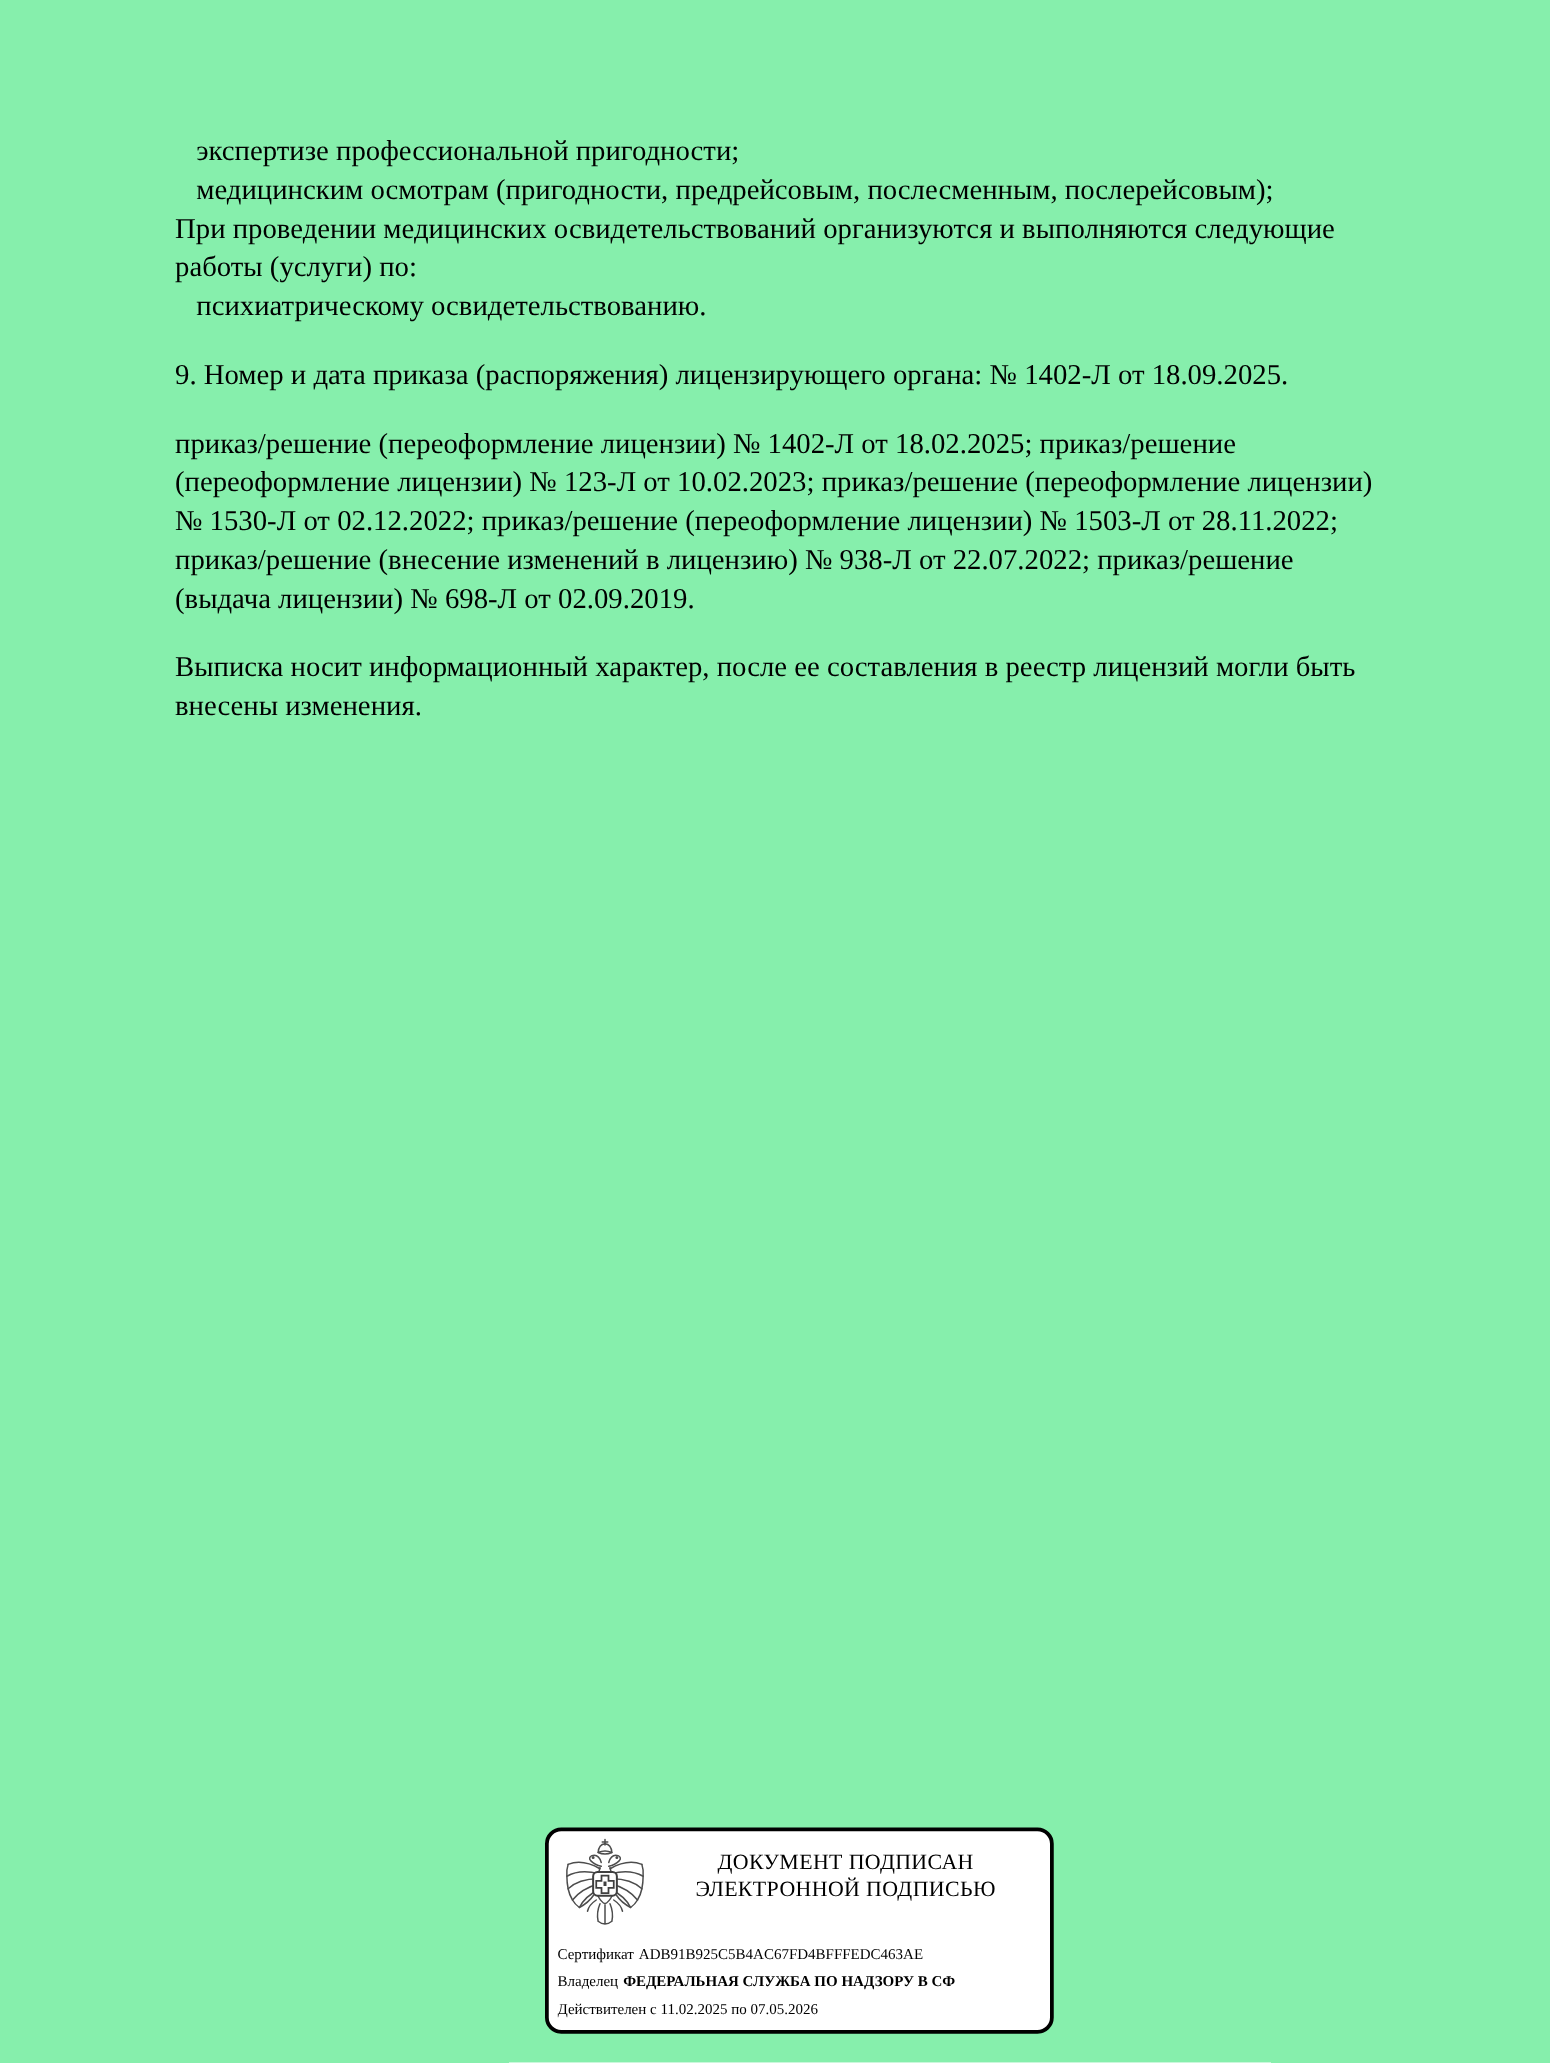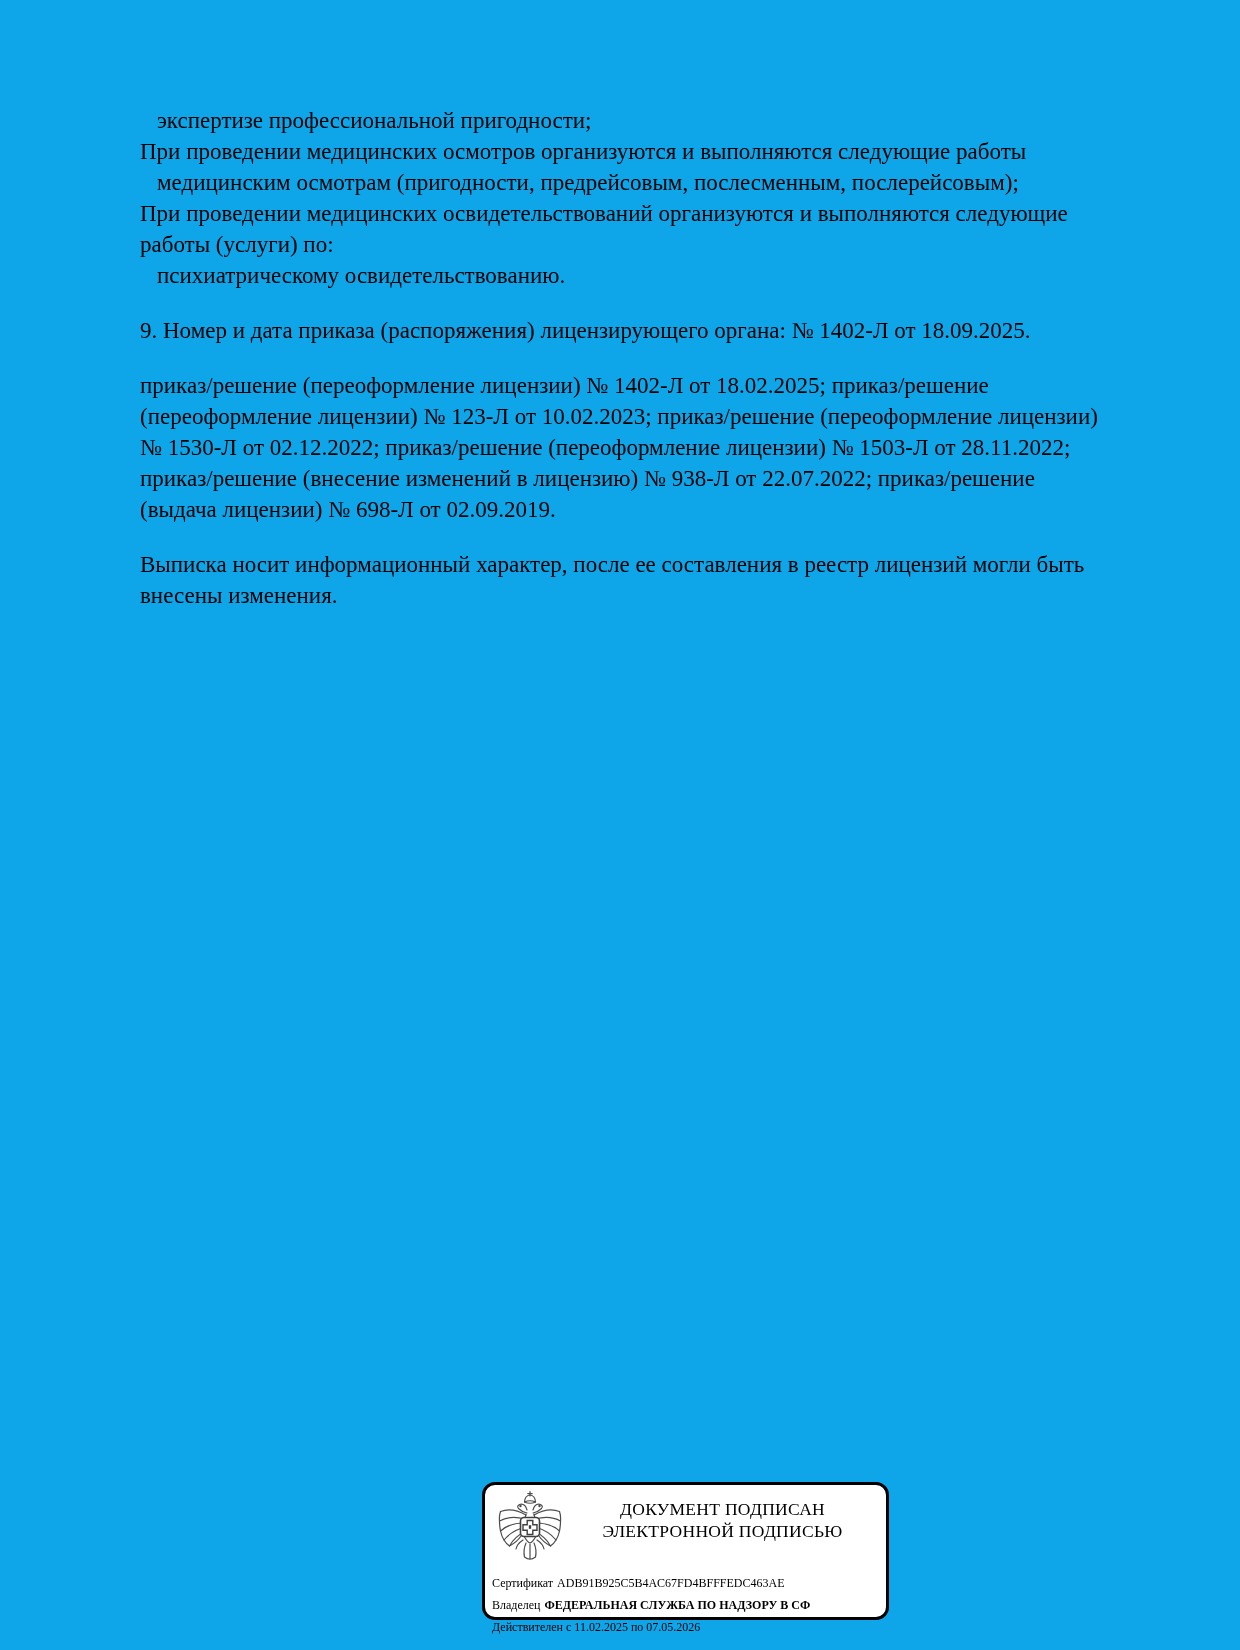--- a/index.html
+++ b/index.html
@@ -1,47 +1,46 @@
 <!DOCTYPE html>
 <html lang="ru"><head>
 <meta charset="utf-8">
 <style>
   html, body { margin: 0; padding: 0; background: #ffffff; }
   .page {
     position: relative;
     width: 1240px;
     height: 1650px;
-    background: #0ea5e9;
+    background: #86efac;
     overflow: hidden;
     font-family: "Liberation Serif", "DejaVu Serif", serif;
     color: #000000;
   }
   .textblock {
     position: absolute;
     left: 140px;
     top: 105px;
     width: 1065px;
     font-size: 23px;
     line-height: 31px;
   }
   .para { margin: 0 0 24px 0; }
   .line { white-space: nowrap; }
   .line.ind { padding-left: 17px; }
 
   .stamp {
     position: absolute;
-    left: 482px;
+    left: 436px;
     top: 1462px;
     width: 407px;
-    height: 138px;
+    height: 165px;
     box-sizing: border-box;
     border: 3px solid #000000;
     border-radius: 13px;
     background: #ffffff;
-    margin-top: 20px;
   }
   .emblem {
     position: absolute;
     left: 12px;
     top: 5px;
   }
   .stamp-title {
     position: absolute;
     left: 78px;
     right: 4px;
@@ -66,21 +65,20 @@
 </style>
 </head>
 <body>
 
 <div class="page">
 
   <div class="textblock">
 
     <div class="para">
       <div class="line ind">экспертизе профессиональной пригодности;</div>
-      <div class="line">При проведении медицинских осмотров организуются и выполняются следующие работы</div>
       <div class="line ind">медицинским осмотрам (пригодности, предрейсовым, послесменным, послерейсовым);</div>
       <div class="line">При проведении медицинских освидетельствований организуются и выполняются следующие</div>
       <div class="line">работы (услуги) по:</div>
       <div class="line ind">психиатрическому освидетельствованию.</div>
     </div>
 
     <div class="para">
       <div class="line">9. Номер и дата приказа (распоряжения) лицензирующего органа: № 1402-Л от 18.09.2025.</div>
     </div>
 

